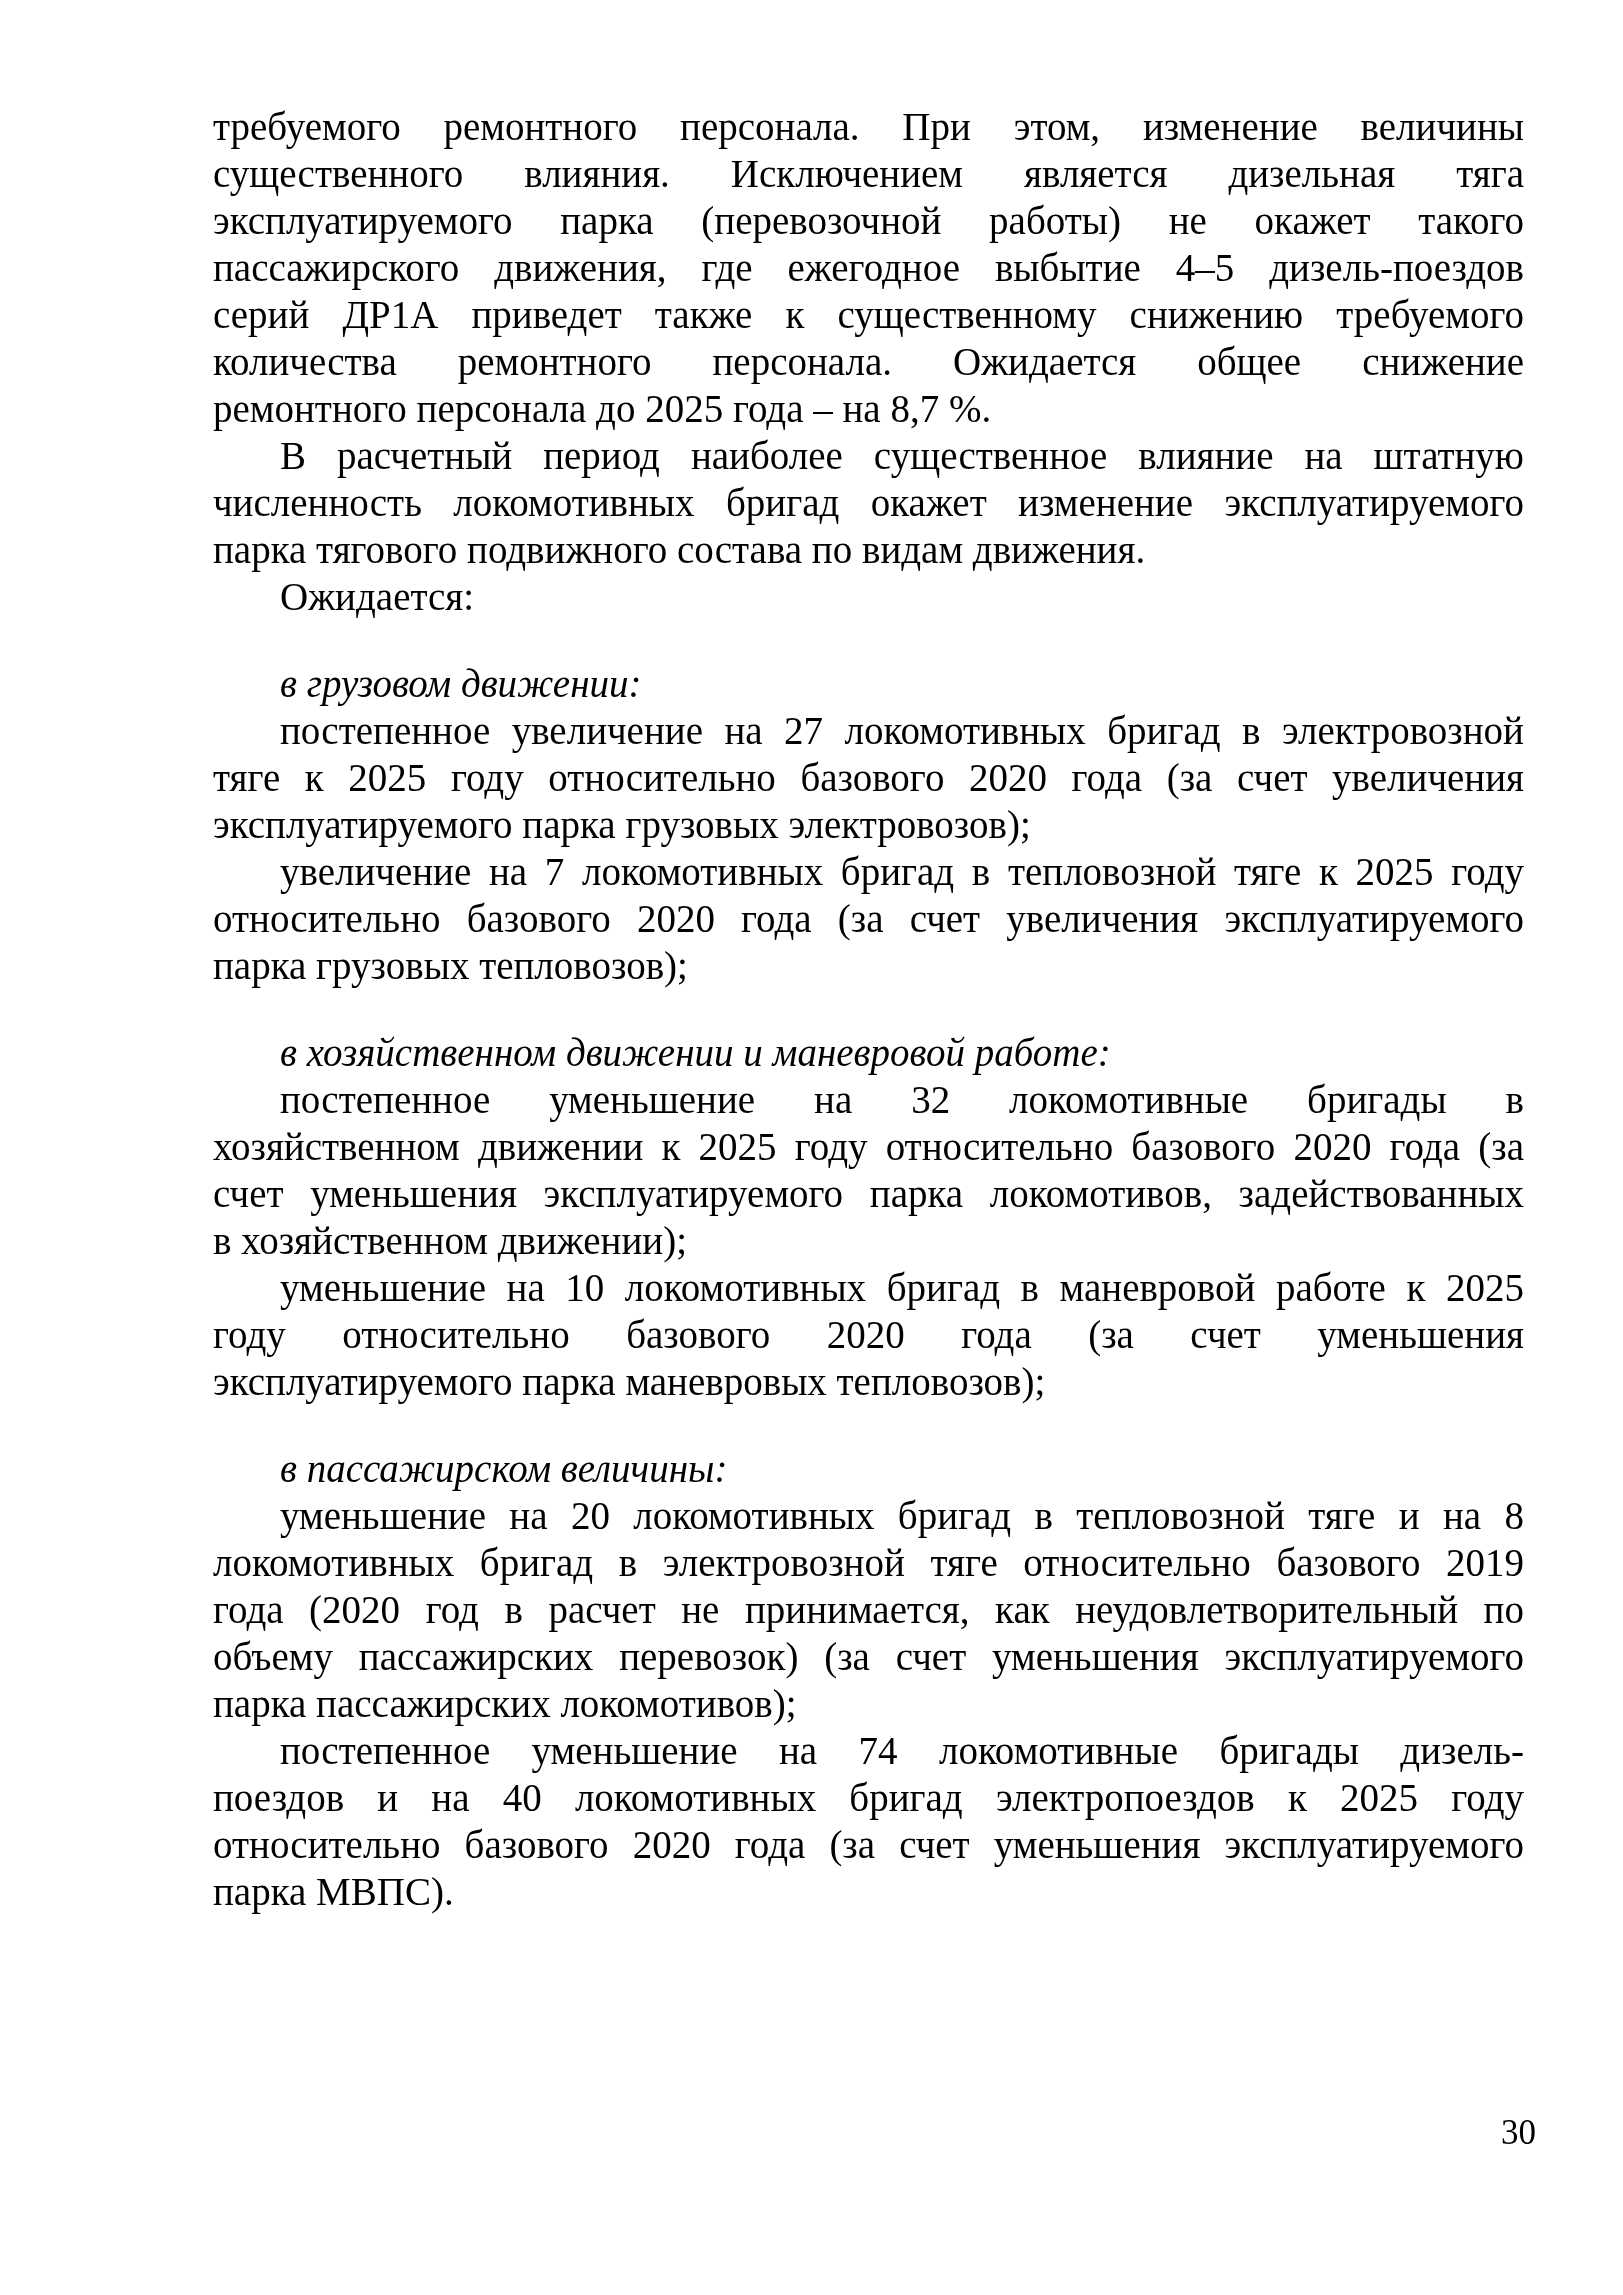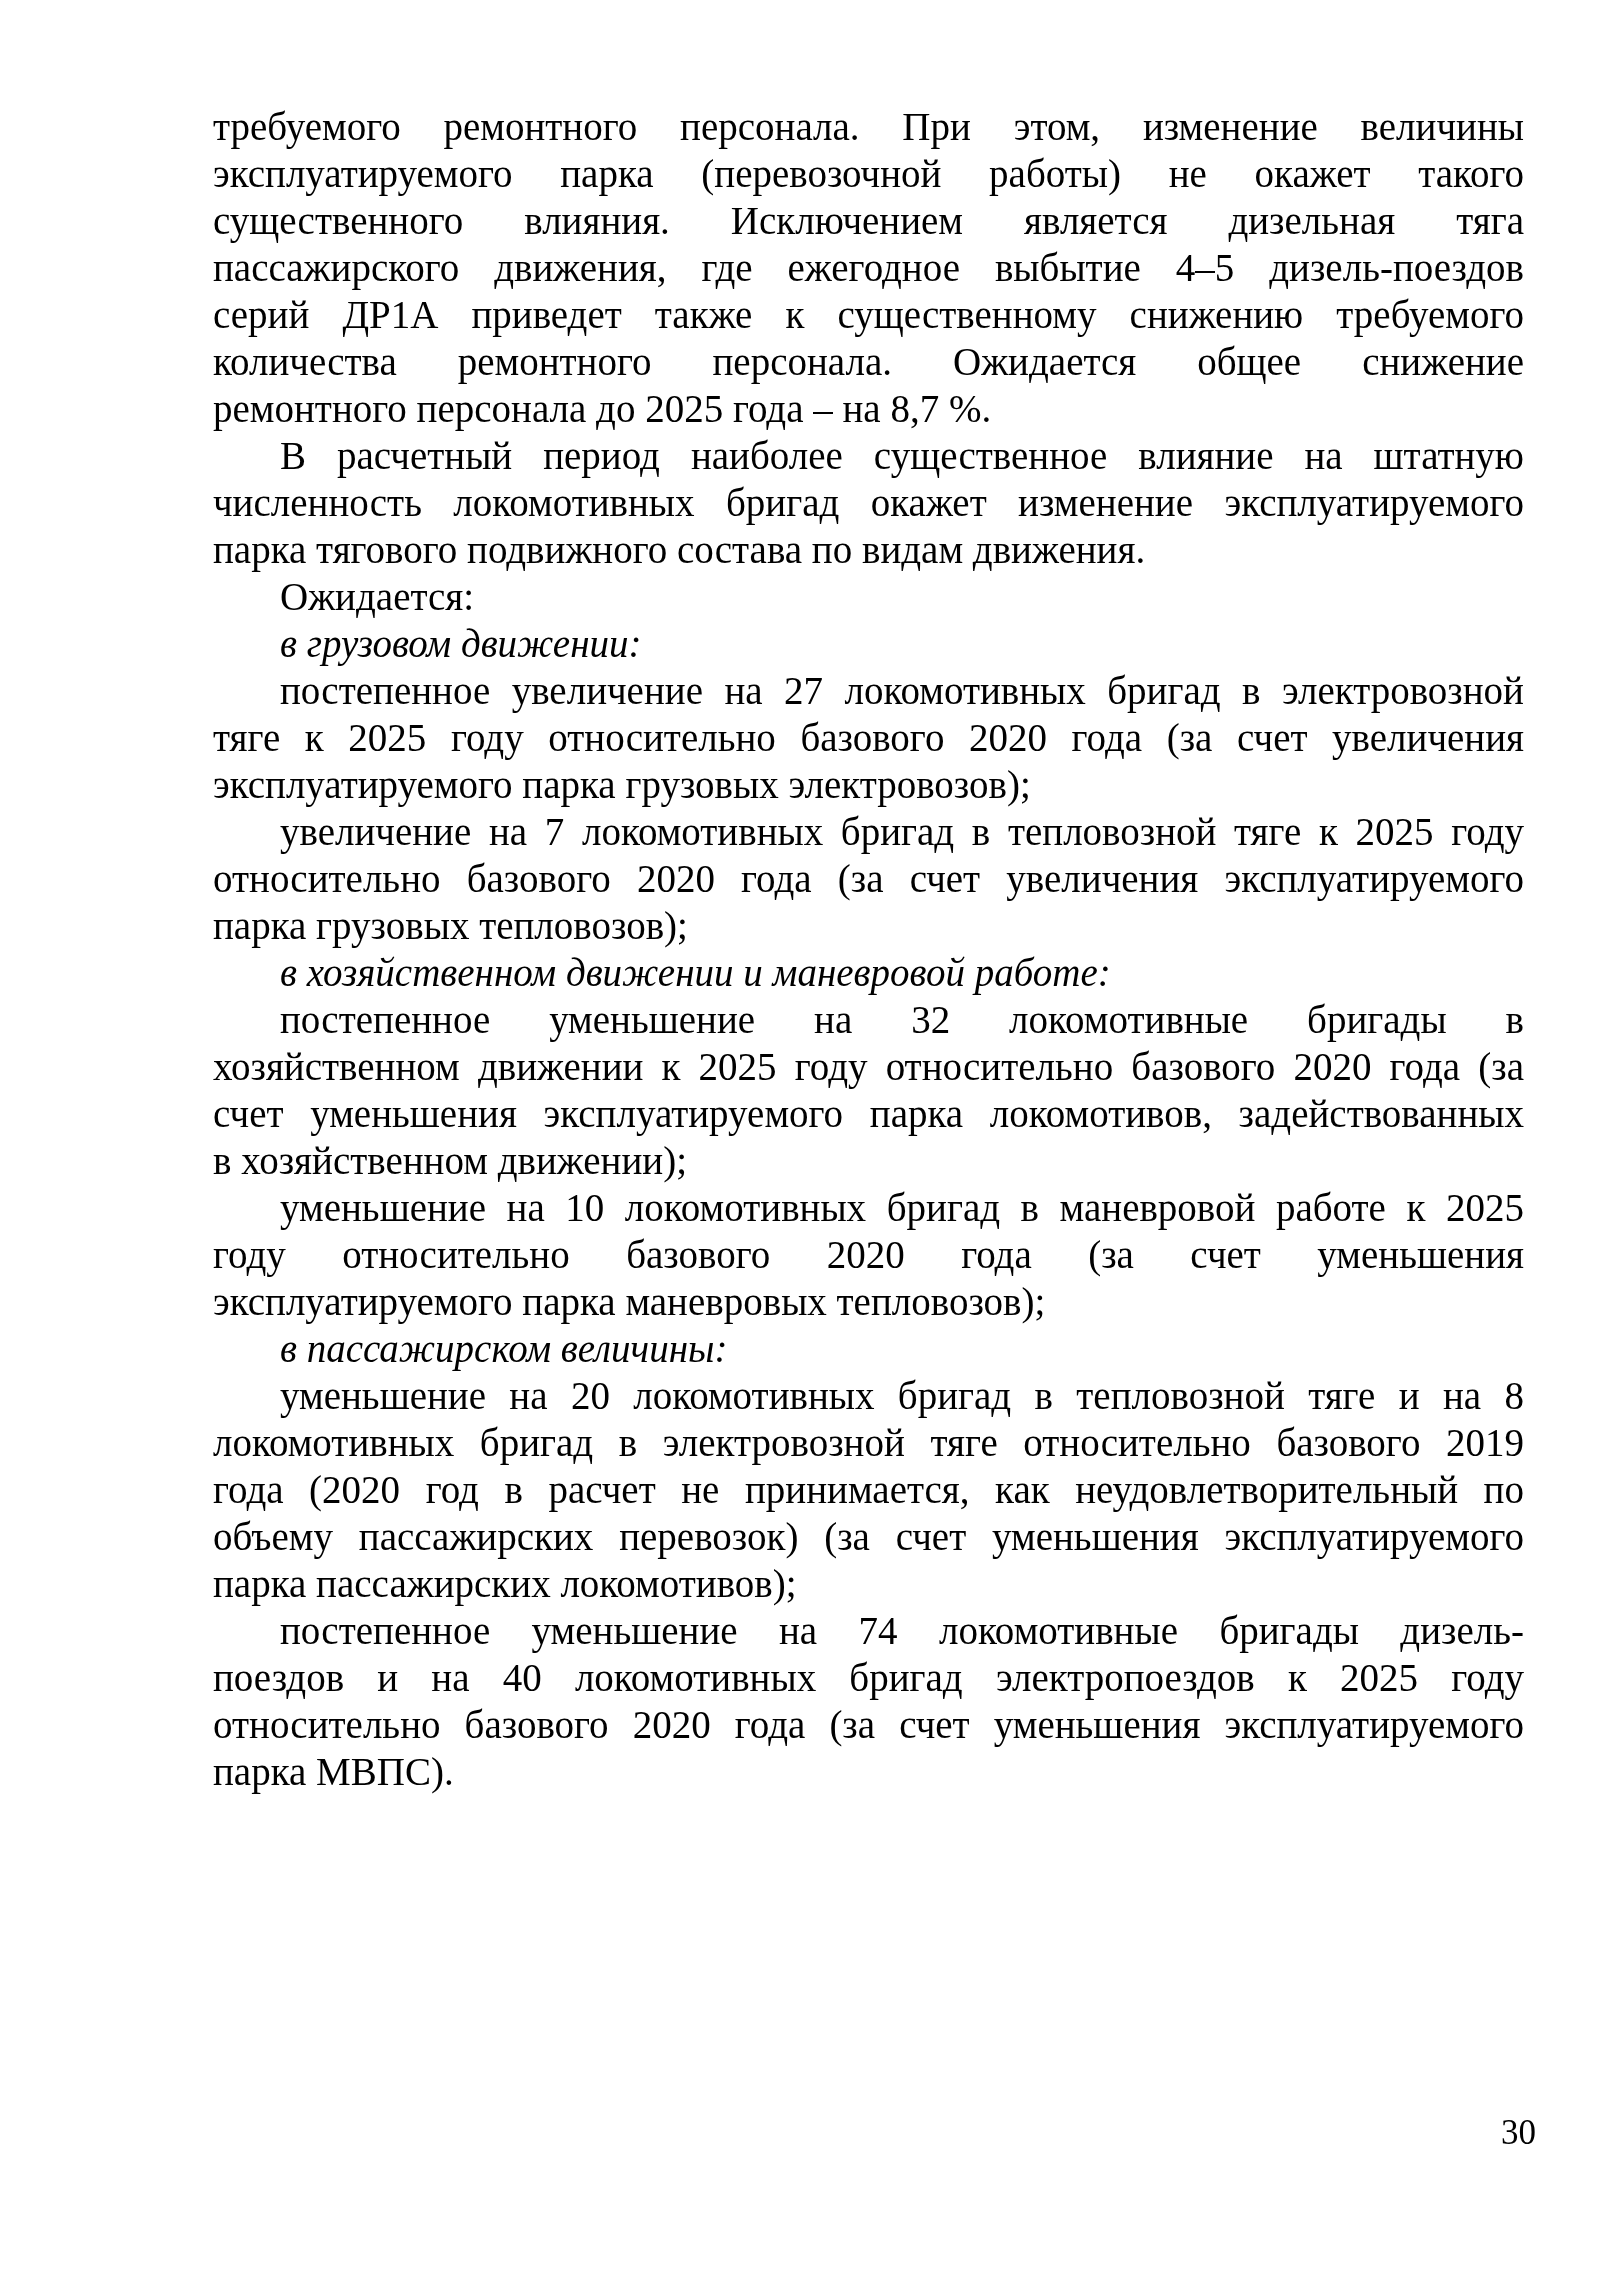--- a/index.html
+++ b/index.html
@@ -30,39 +30,40 @@
     white-space: normal;
   }
   .line.para-last {
     text-align-last: left;
   }
   .line.indented {
     text-indent: 67px;
   }
   .line.italic {
     font-style: italic;
+    margin-top: 40px;
   }
   .page-number {
     position: absolute;
     left: 225px;
     top: 2115px;
     width: 1311px;
     text-align: right;
     font-size: 35px;
     line-height: 1;
   }
 </style>
 </head>
 <body>
 
 <div class="page">
   <div class="text-block">
       <div class="line">требуемого ремонтного персонала. При этом, изменение величины</div>
+      <div class="line">существенного влияния. Исключением является дизельная тяга</div>
       <div class="line">эксплуатируемого парка (перевозочной работы) не окажет такого</div>
-      <div class="line">существенного влияния. Исключением является дизельная тяга</div>
       <div class="line">пассажирского движения, где ежегодное выбытие 4–5 дизель-поездов</div>
       <div class="line">серий ДР1А приведет также к существенному снижению требуемого</div>
       <div class="line">количества ремонтного персонала. Ожидается общее снижение</div>
       <div class="line para-last">ремонтного персонала до 2025 года – на 8,7 %.</div>
       <div class="line indented">В расчетный период наиболее существенное влияние на штатную</div>
       <div class="line">численность локомотивных бригад окажет изменение эксплуатируемого</div>
       <div class="line para-last">парка тягового подвижного состава по видам движения.</div>
       <div class="line para-last indented">Ожидается:</div>
       <div class="line italic para-last indented">в грузовом движении:</div>
       <div class="line indented">постепенное увеличение на 27 локомотивных бригад в электровозной</div>

